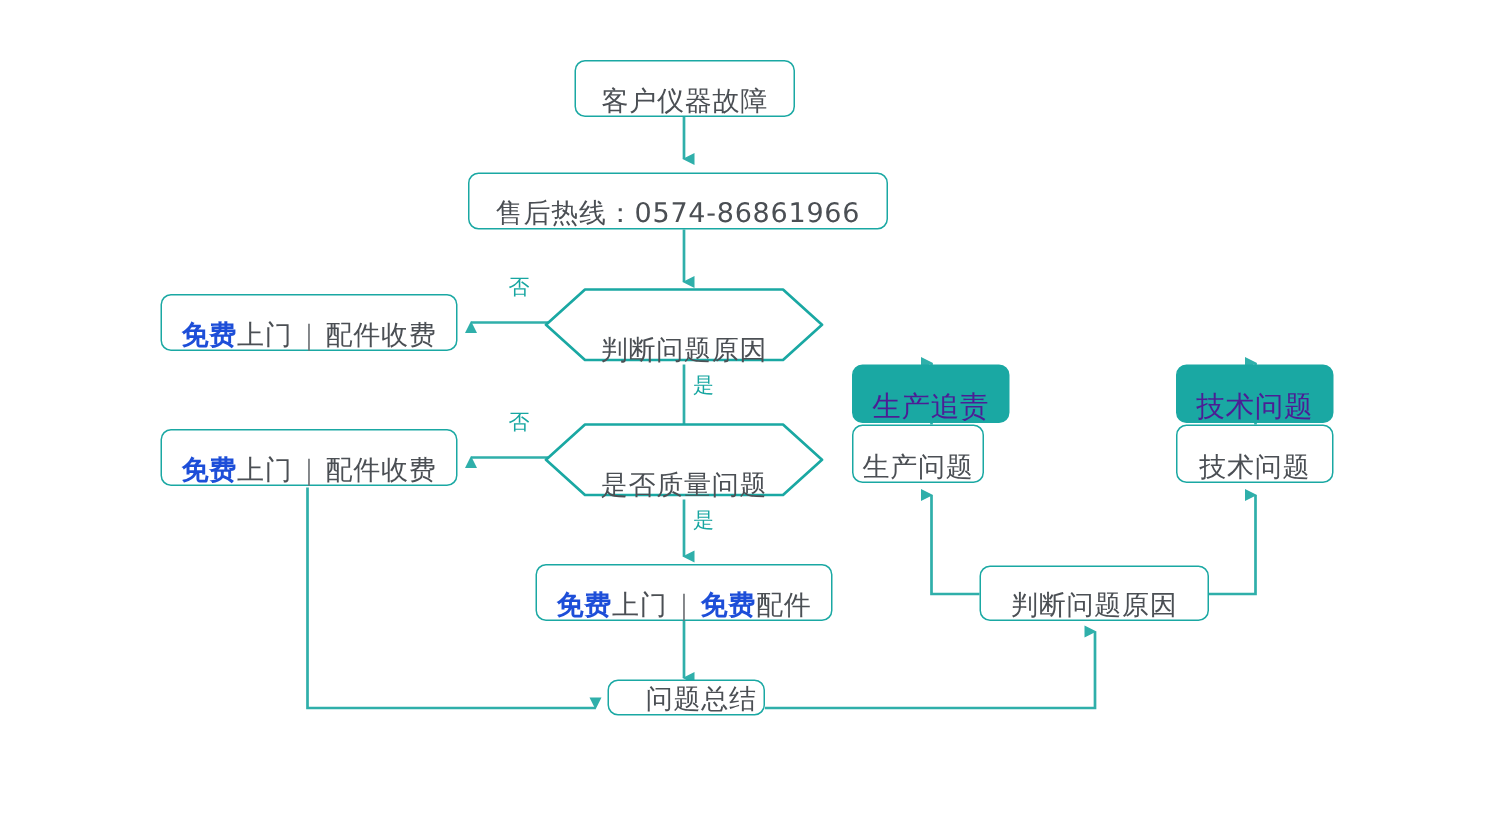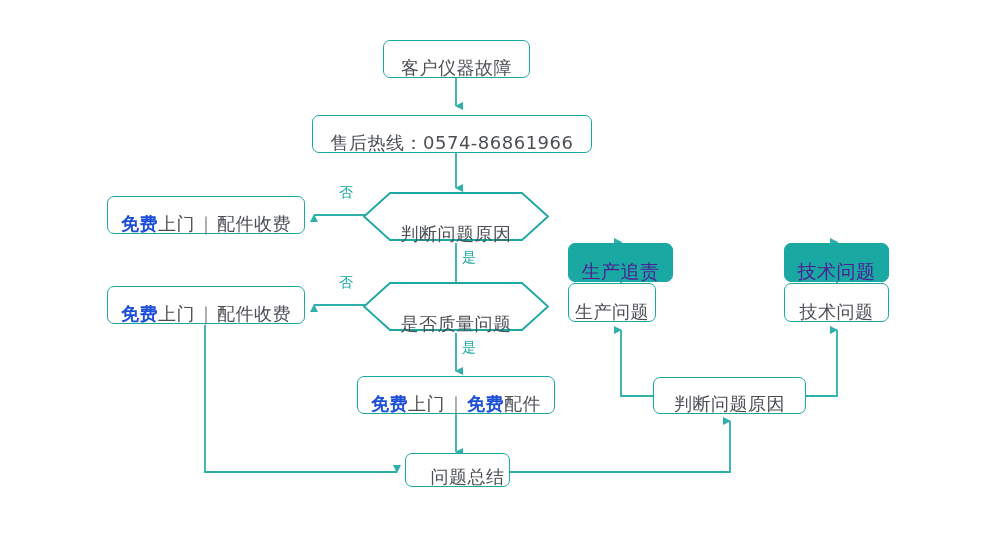--- a/index.html
+++ b/index.html
@@ -186,21 +186,21 @@
   </div>
 
   <div class="node rect" style="left:357px; top:376px; width:198px; height:38px;">
     <span class="accent">免费</span>
       <span>上门</span>
       <span class="sep">｜</span>
       <span class="accent">免费</span>
       <span>配件</span>
   </div>
 
-  <div class="node rect" style="left:405px; top:453px; width:105px; height:34px;padding-left:20px;">
+  <div class="node rect" style="left:405px; top:453px; width:105px; height:24px;padding-left:20px;">
     <span>问题总结</span>
   </div>
 
   <div class="node rect" style="left:653px; top:377px; width:153px; height:37px;">
     <span>判断问题原因</span>
   </div>
 
   <div class="node rect" style="left:568px; top:283px; width:88px; height:39px;">
     <span>生产问题</span>
   </div>

